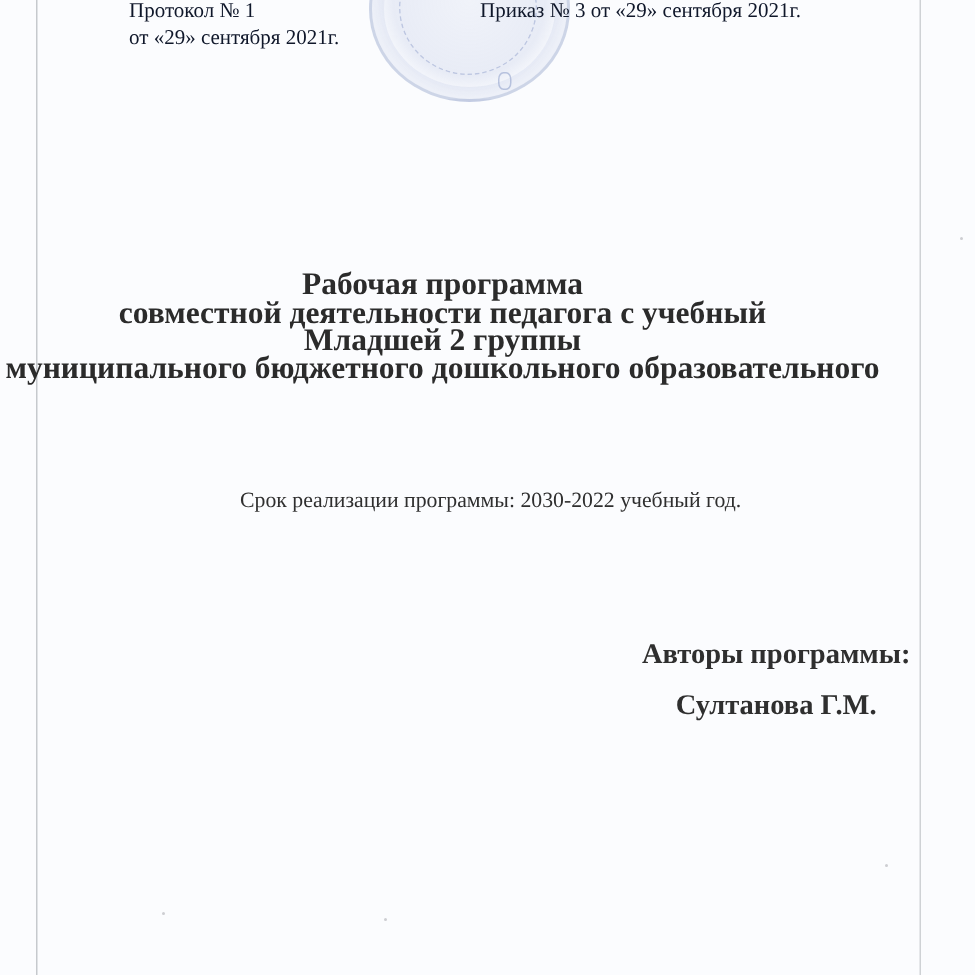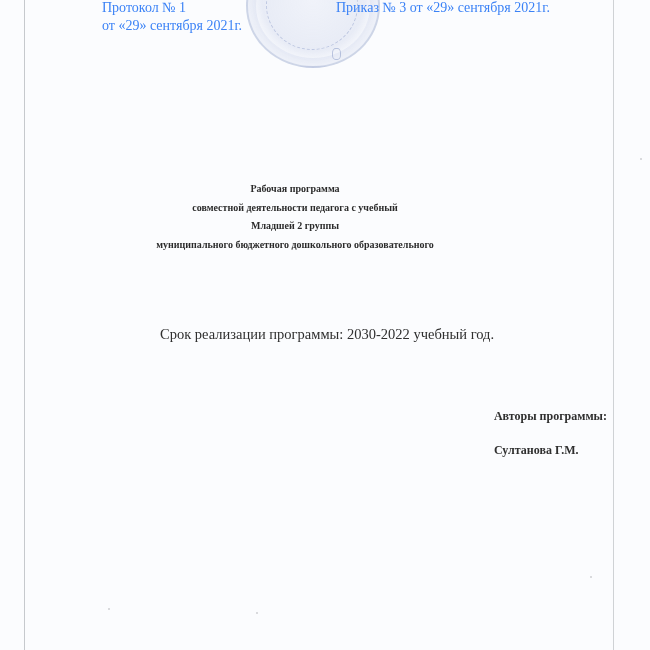--- a/index.html
+++ b/index.html
@@ -28,23 +28,22 @@
       height: 650px;
       background: #c6c9cd;
     }
     .vline.left { left: 24px; }
     .vline.right { left: 613px; background: #cfd2d5; }
 
     .hdr {
       position: absolute;
       font-size: 14px;
       line-height: 18px;
-      color: #3b82f6;
+      color: #0f172a;
       white-space: nowrap;
-      margin-left: 16px;
     }
     .hdr-left { left: 86px; top: -1px; }
     .hdr-right { left: 320px; top: -1px; }
 
     .stamp {
       position: absolute;
       left: 246px;
       top: -56px;
       width: 130px;
       height: 120px;
@@ -70,43 +69,43 @@
       border-radius: 40%;
     }
 
     .title-block {
       position: absolute;
       left: 0;
       width: 590px;
       top: 180px;
       text-align: center;
       font-weight: bold;
-      font-size: 10px;
+      font-size: 21px;
       line-height: 18.5px;
       color: #2b2b2b;
     }
     .title-block div { white-space: nowrap; }
 
     .term {
       position: absolute;
       left: 160px;
       top: 326px;
       font-size: 14.5px;
       white-space: nowrap;
       color: #2f2f2f;
     }
     .term b { font-weight: normal; }
 
     .authors {
       position: absolute;
       right: 43px;
-      top: 408px;
-      text-align: left;
+      top: 428px;
+      text-align: center;
       font-weight: bold;
-      font-size: 12px;
+      font-size: 19px;
       line-height: 17px;
       color: #2f2f2f;
     }
     .authors .label { margin-bottom: 17px; }
     .authors .name { white-space: nowrap; }
 
     .speck {
       position: absolute;
       width: 2px; height: 2px;
       background: rgba(120,120,130,0.35);

